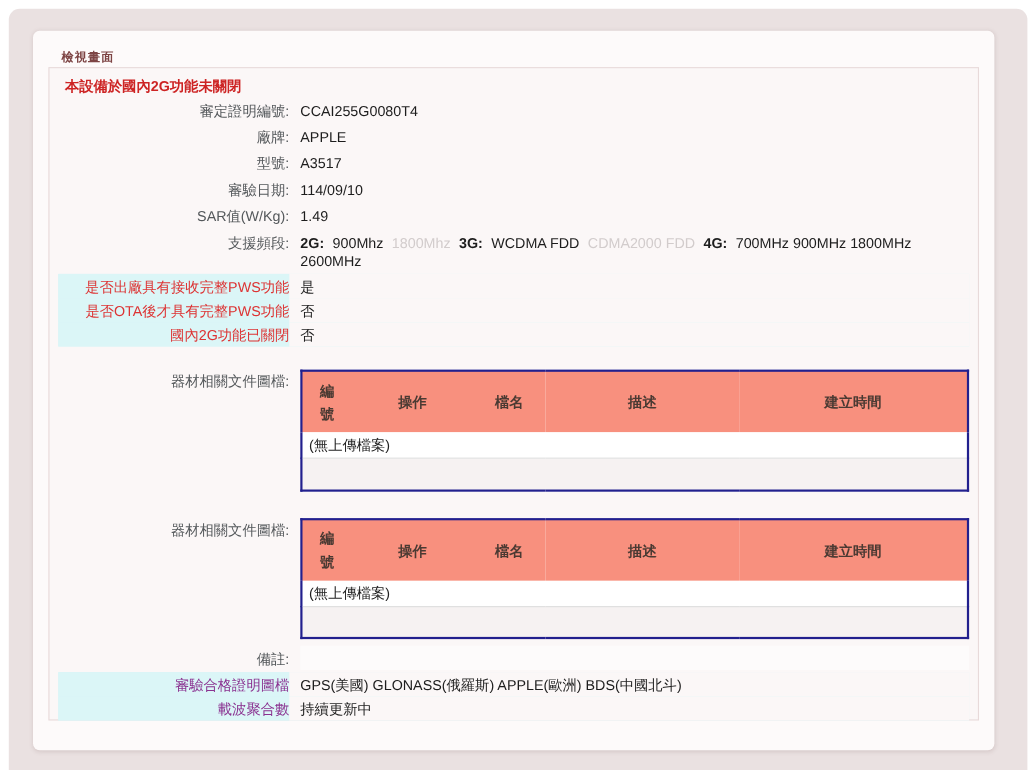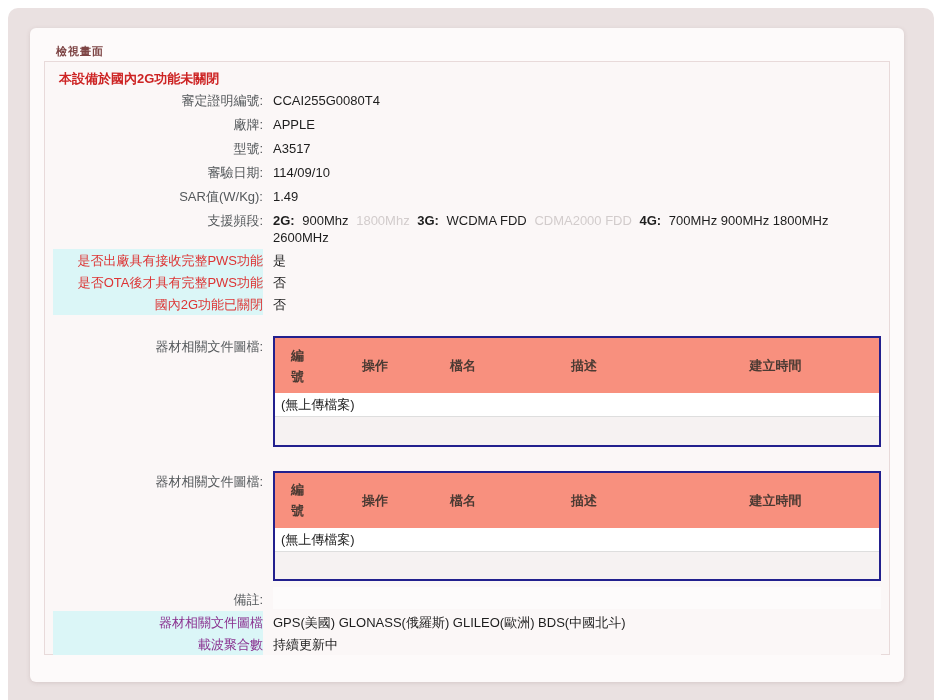--- a/index.html
+++ b/index.html
@@ -153,22 +153,22 @@
         </div>
       </div>
 
       <div class="row remark-row">
         <div class="label">備註:</div>
         <div class="value"></div>
       </div>
 
       <div class="cyan-block">
         <div class="row">
-          <div class="label purple-label">器材相關文件圖檔</div>
-          <div class="value">GPS(美國) GLONASS(俄羅斯) GLILEO(歐洲) BDS(中國北斗)</div>
+          <div class="label purple-label">審驗合格證明圖檔</div>
+          <div class="value">GPS(美國) GLONASS(俄羅斯) APPLE(歐洲) BDS(中國北斗)</div>
         </div>
         <div class="row">
           <div class="label purple-label">載波聚合數</div>
           <div class="value">持續更新中</div>
         </div>
 
       </div>
 
     </div>
   </div>

